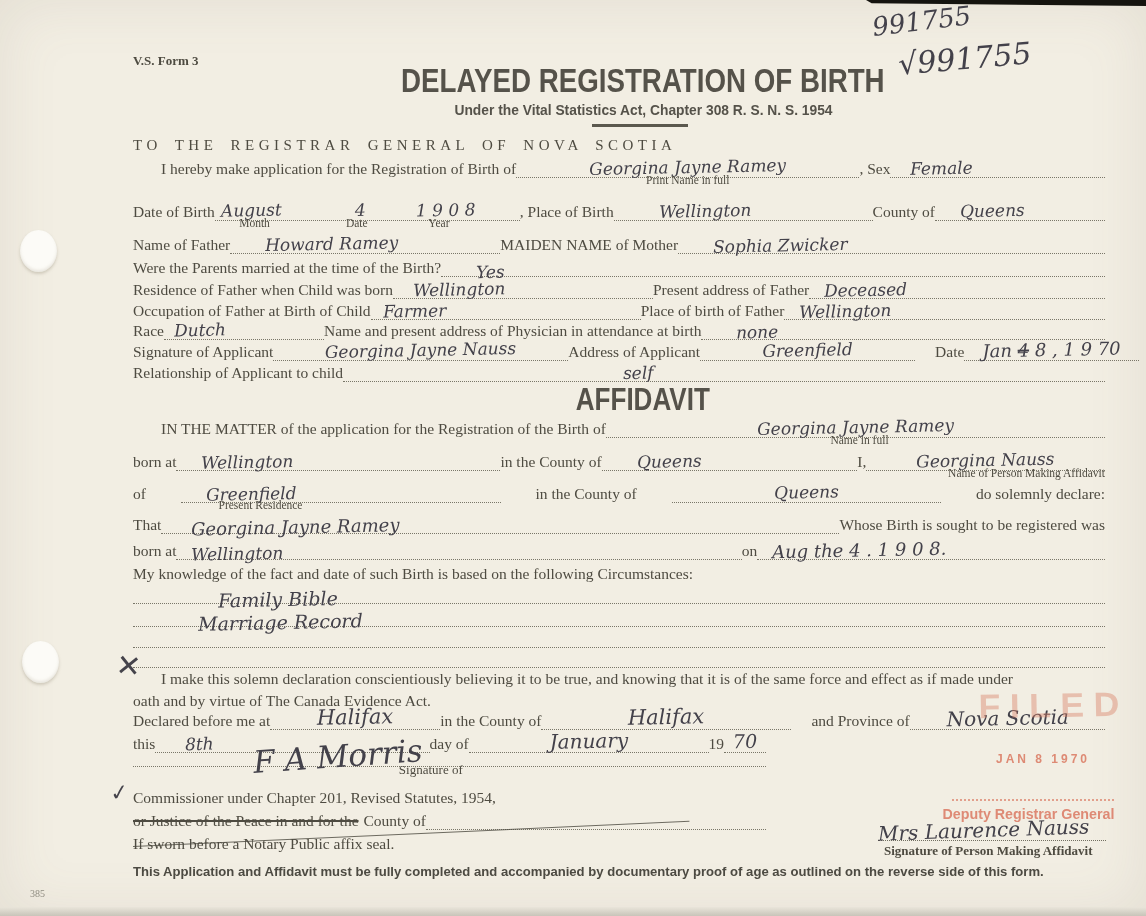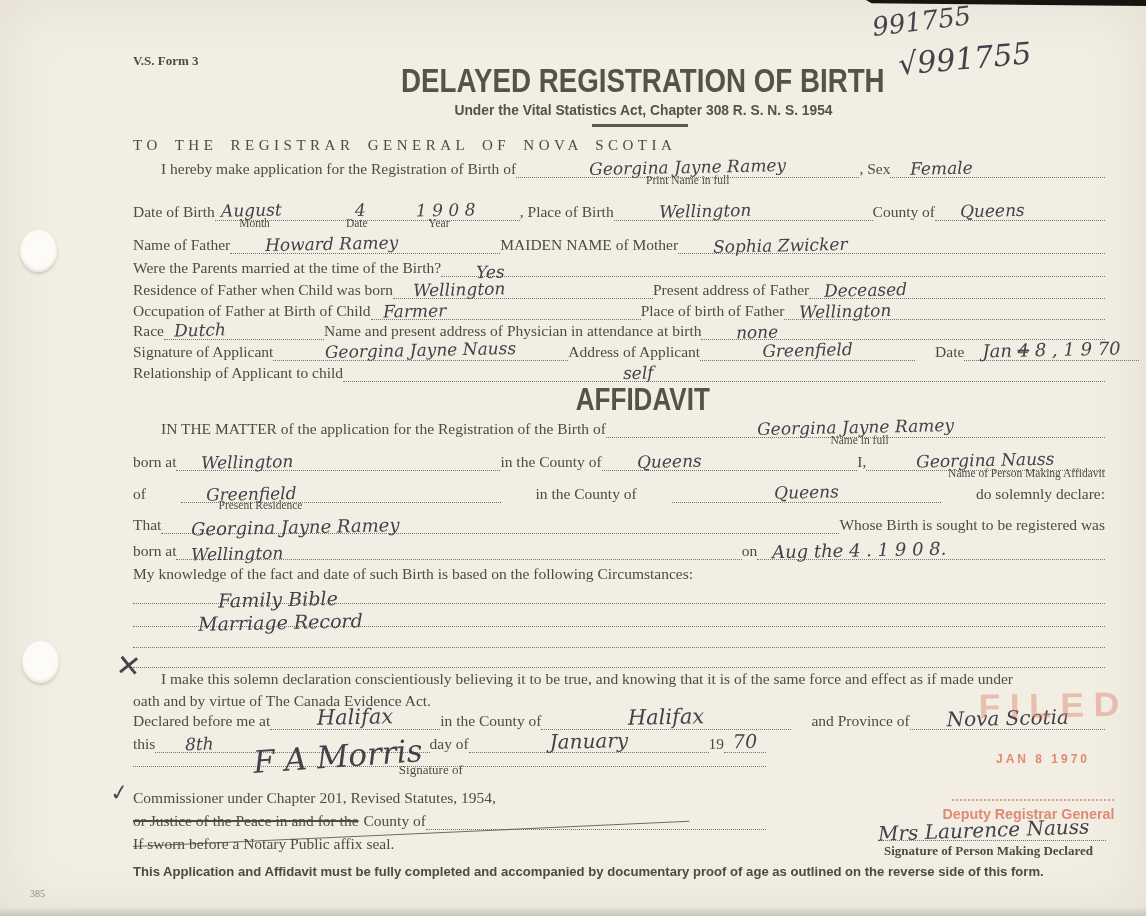--- a/index.html
+++ b/index.html
@@ -325,20 +325,20 @@
   <div class="hand-strike"></div>
 
   <div class="stamp" style="left:982px;top:686px;font-size:34px;letter-spacing:9px;transform:scaleX(1.05) rotate(-1deg);color:rgba(217,127,99,0.42);">FILED</div>
   <div class="stamp" style="left:996px;top:752px;font-size:12px;letter-spacing:3px;color:rgba(216,112,88,0.8);">JAN 8 1970</div>
   <div style="position:absolute;left:952px;top:799px;width:162px;border-top:2px dotted rgba(219,125,103,0.7);"></div>
   <div class="stamp" style="left:938px;top:805px;font-size:15px;color:rgba(219,120,98,0.85);transform:scaleX(0.95);">Deputy Registrar General</div>
 
   <div style="position:absolute;left:878px;top:840px;width:228px;border-bottom:1.5px dotted rgba(100,96,82,0.9);">
     <span class="hw" style="position:absolute;bottom:0;left:0;font-size:20px;transform:rotate(-2deg);">Mrs Laurence Nauss</span>
   </div>
-  <div style="position:absolute;left:884px;top:843px;font-size:13px;font-weight:bold;">Signature of Person Making Declared</div>
+  <div style="position:absolute;left:884px;top:843px;font-size:13px;font-weight:bold;">Signature of Person Making Affidavit</div>
 
   <div style="position:absolute;left:133px;top:862px;right:30px;">
     <span class="gothic" style="font-size:13.5px;color:#4c4a42;display:inline-block;transform:scaleX(0.97);transform-origin:left;">This Application and Affidavit must be fully completed and accompanied by documentary proof of age as outlined on the reverse side of this form.</span>
   </div>
   <div style="position:absolute;left:30px;top:888px;font-size:10px;color:#8f8c80;">385</div>
 
 </div>
 
 </body></html>

